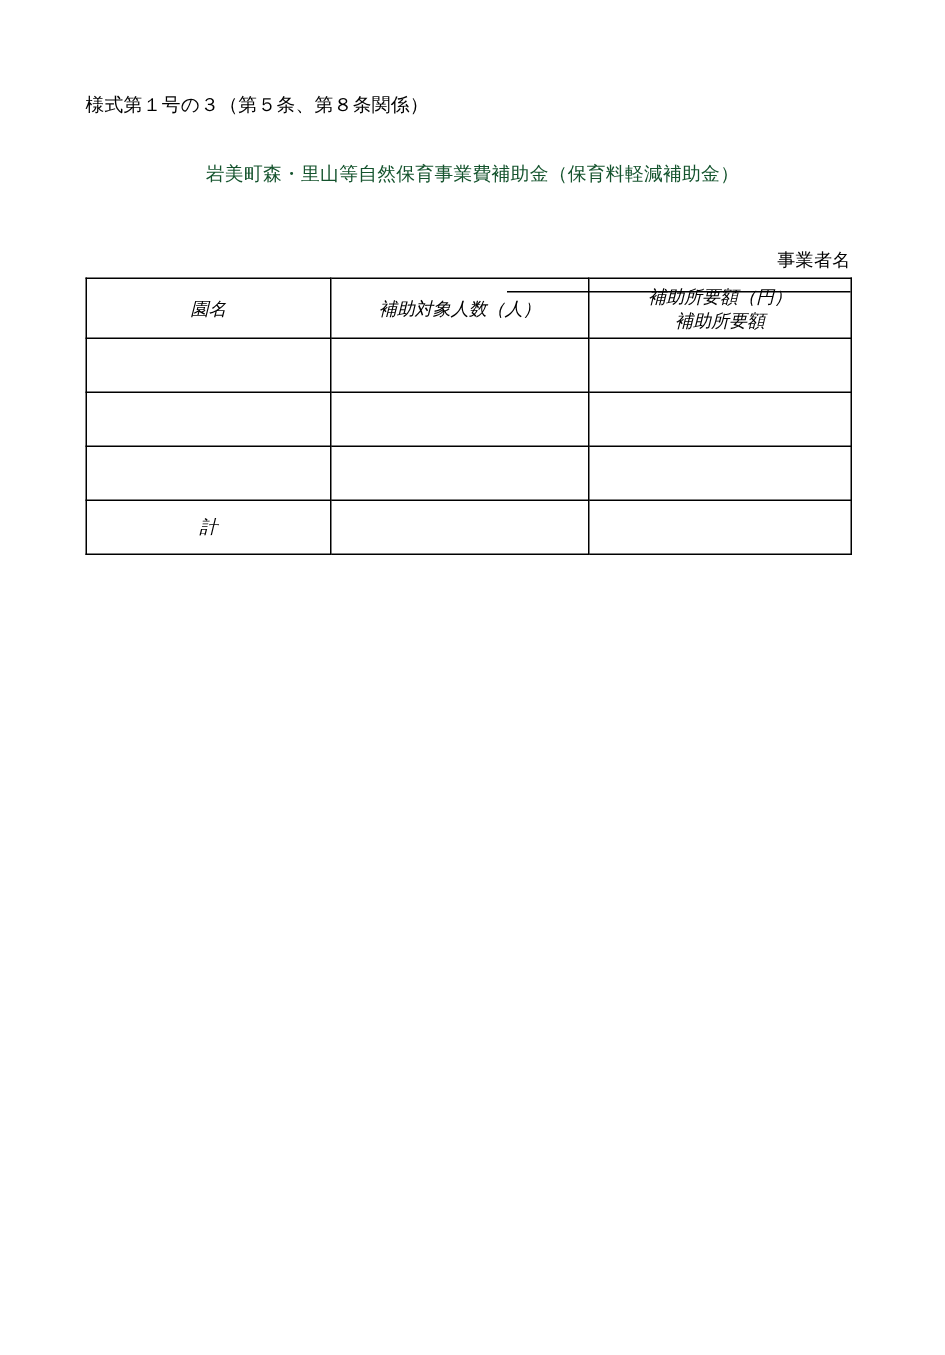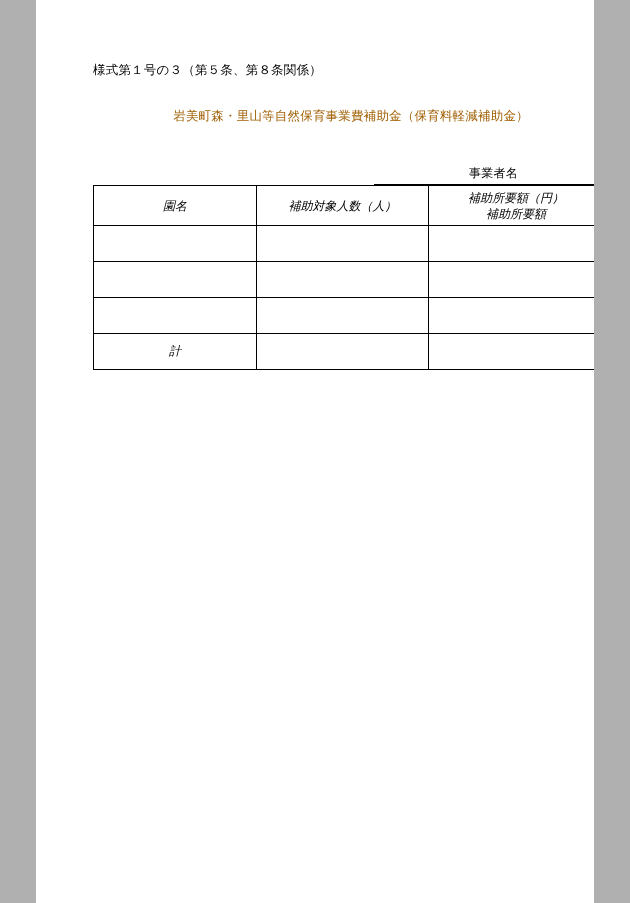--- a/index.html
+++ b/index.html
@@ -5,21 +5,21 @@
   html, body {
     margin: 0;
     padding: 0;
     background: #b0b0b0;
   }
   body {
     font-family: "Liberation Serif", "DejaVu Serif", serif;
   }
   .page {
     position: relative;
-    width: 558px;
+    width: 630px;
     height: 903px;
     background: #ffffff;
     box-sizing: border-box;
     overflow: hidden;
     margin: 0 auto;
   }
   .form-no {
     position: absolute;
     left: 57px;
     top: 62px;
@@ -27,44 +27,44 @@
     letter-spacing: 0.2px;
     color: #000;
     white-space: nowrap;
   }
   .title-block {
     position: absolute;
     left: 0;
     top: 106px;
     width: 630px;
     text-align: center;
-    color: #a16207;
+    color: #14532d;
   }
   .title-line1 {
     font-size: 12.5px;
     letter-spacing: 0.2px;
     line-height: 20px;
     white-space: nowrap;
   }
   .title-line2 {
     font-size: 12.5px;
     letter-spacing: 0.2px;
     line-height: 20px;
     white-space: nowrap;
   }
   .operator-field {
     position: absolute;
     left: 338px;
     top: 165px;
     width: 229px;
     border-bottom: 1px solid #000;
     font-size: 12px;
-    padding-bottom: 2px;
+    padding-bottom: 12px;
     color: #000;
-    text-align: center;
+    text-align: right;
   }
   .operator-label {
     display: inline-block;
     padding-left: 10px;
     letter-spacing: 0.2px;
   }
   table.grant-table {
     position: absolute;
     left: 57px;
     top: 185px;

